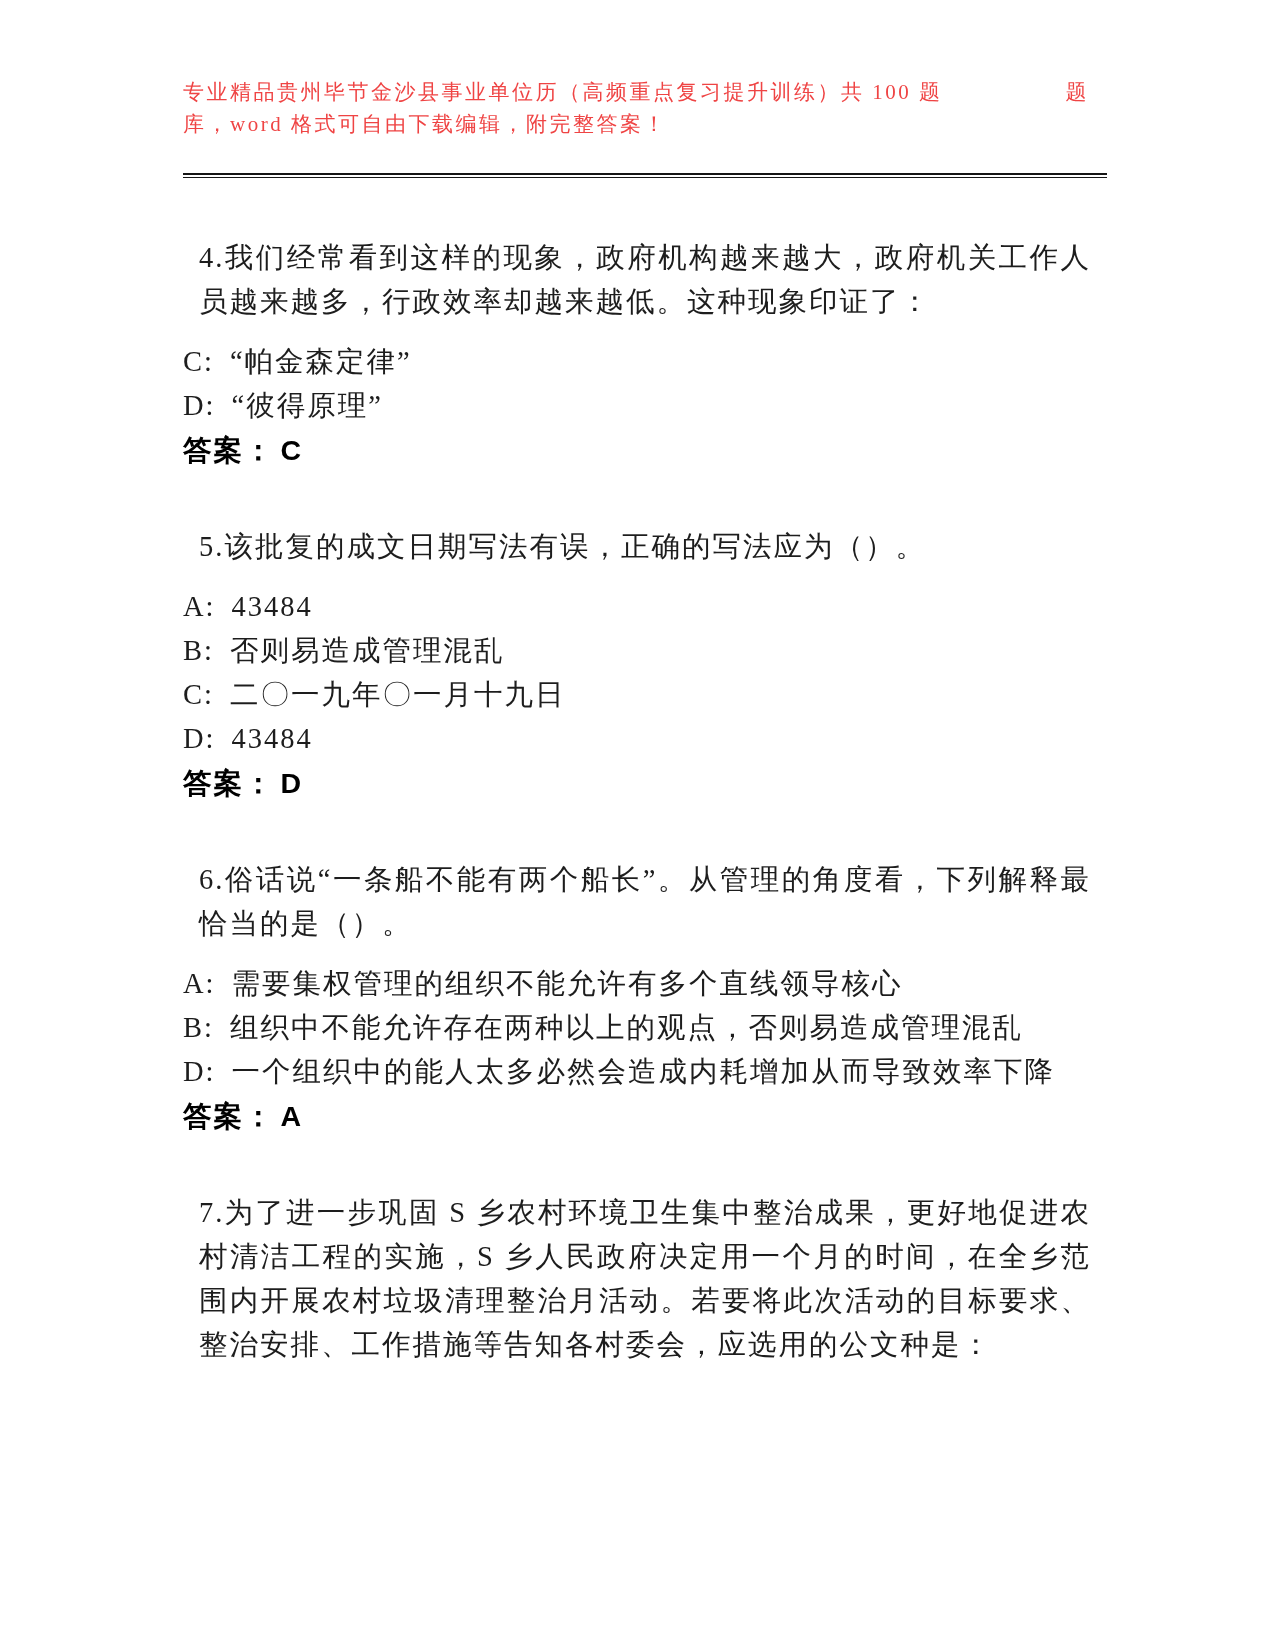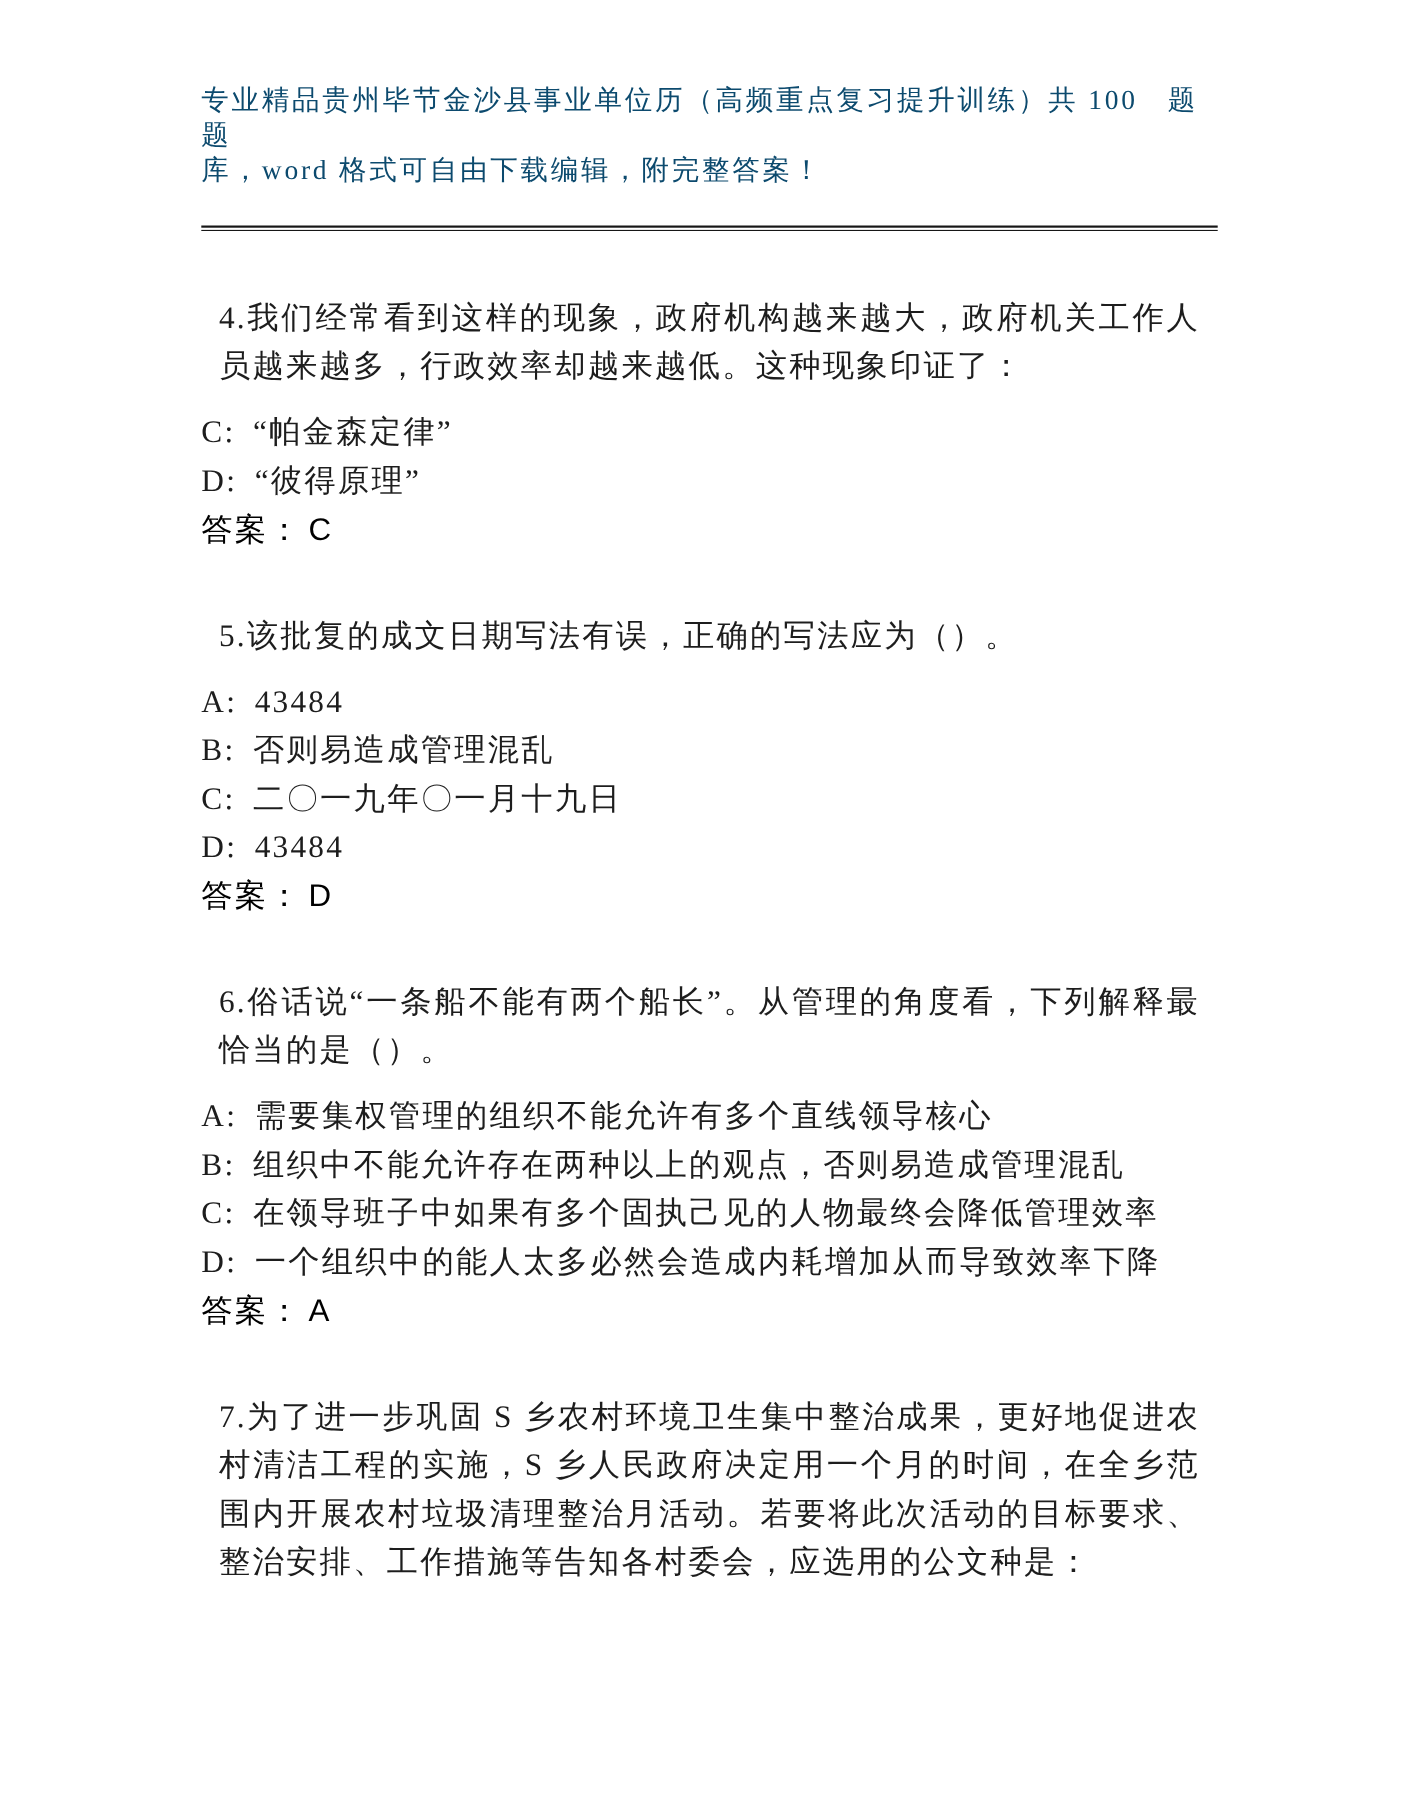--- a/index.html
+++ b/index.html
@@ -21,24 +21,24 @@
     background: #ffffff;
   }
   .content {
     position: absolute;
     left: 183px;
     top: 76px;
     width: 924px;
   }
   
   .hdr {
-    font-size: 25px;
+    font-size: 21px;
     line-height: 32px;
     letter-spacing: 2.5px;
-    color: #0c4a6e;
+    color: #ef4444;
   }
   .hdr-line1 {
     display: flex;
     justify-content: space-between;
     align-items: baseline;
   }
   .hdr-right {
     padding-right: 18px;
   }
   .header-rule {
@@ -64,21 +64,21 @@
   .opt {
     margin: 0;
     white-space: nowrap;
   }
   .opt-label {
     display: inline-block;
     margin-right: 16px;
   }
   .answer {
     margin: 0;
-    font-weight: normal;
+    font-weight: bold;
     color: #000000;
   }
   .answer .ans-value {
     font-family: "Liberation Sans", "DejaVu Sans", sans-serif;
     margin-left: 6px;
   }
 </style>
 </head>
 <body>
 
@@ -109,21 +109,20 @@
         <p class="opt"><span class="opt-label">B:</span><span>否则易造成管理混乱</span></p>
         <p class="opt"><span class="opt-label">C:</span><span>二〇一九年〇一月十九日</span></p>
         <p class="opt"><span class="opt-label">D:</span><span>43484</span></p>
         <p class="answer"><span>答案：</span><span class="ans-value">D</span></p>
       </section>
 
       <section class="question">
         <p class="qtext">6.俗话说“一条船不能有两个船长”。从管理的角度看，下列解释最恰当的是（）。</p>
         <p class="opt"><span class="opt-label">A:</span><span>需要集权管理的组织不能允许有多个直线领导核心</span></p>
         <p class="opt"><span class="opt-label">B:</span><span>组织中不能允许存在两种以上的观点，否则易造成管理混乱</span></p>
-        <p class="opt"><span class="opt-label">C:</span><span>在领导班子中如果有多个固执己见的人物最终会降低管理效率</span></p>
         <p class="opt"><span class="opt-label">D:</span><span>一个组织中的能人太多必然会造成内耗增加从而导致效率下降</span></p>
         <p class="answer"><span>答案：</span><span class="ans-value">A</span></p>
       </section>
 
       <section class="question">
         <p class="qtext">7.为了进一步巩固 S 乡农村环境卫生集中整治成果，更好地促进农村清洁工程的实施，S 乡人民政府决定用一个月的时间，在全乡范围内开展农村垃圾清理整治月活动。若要将此次活动的目标要求、整治安排、工作措施等告知各村委会，应选用的公文种是：</p>
       </section>
 
     </main>
   </div>

